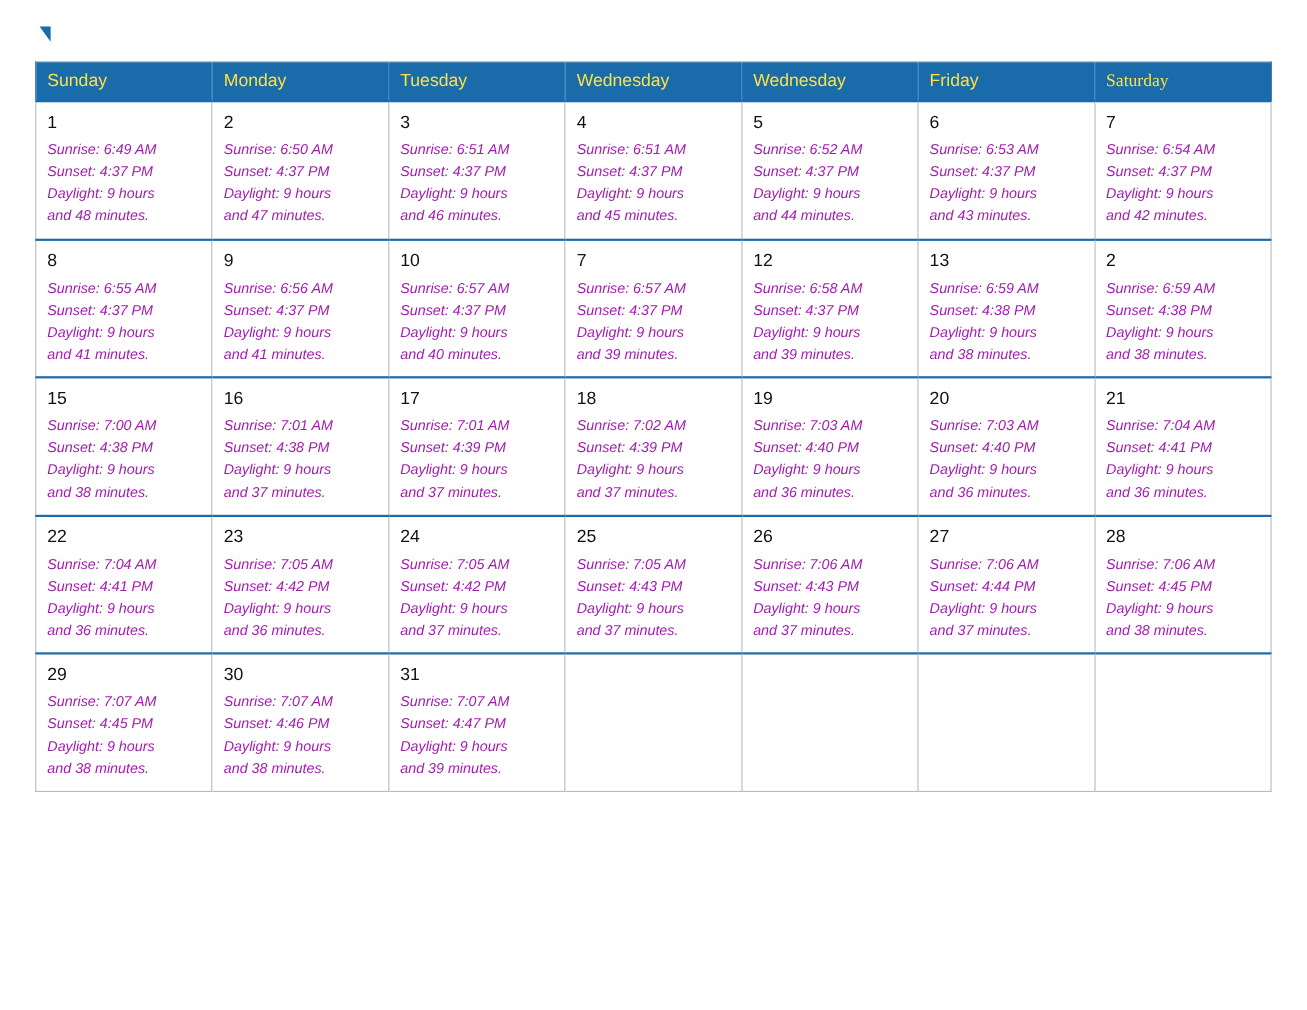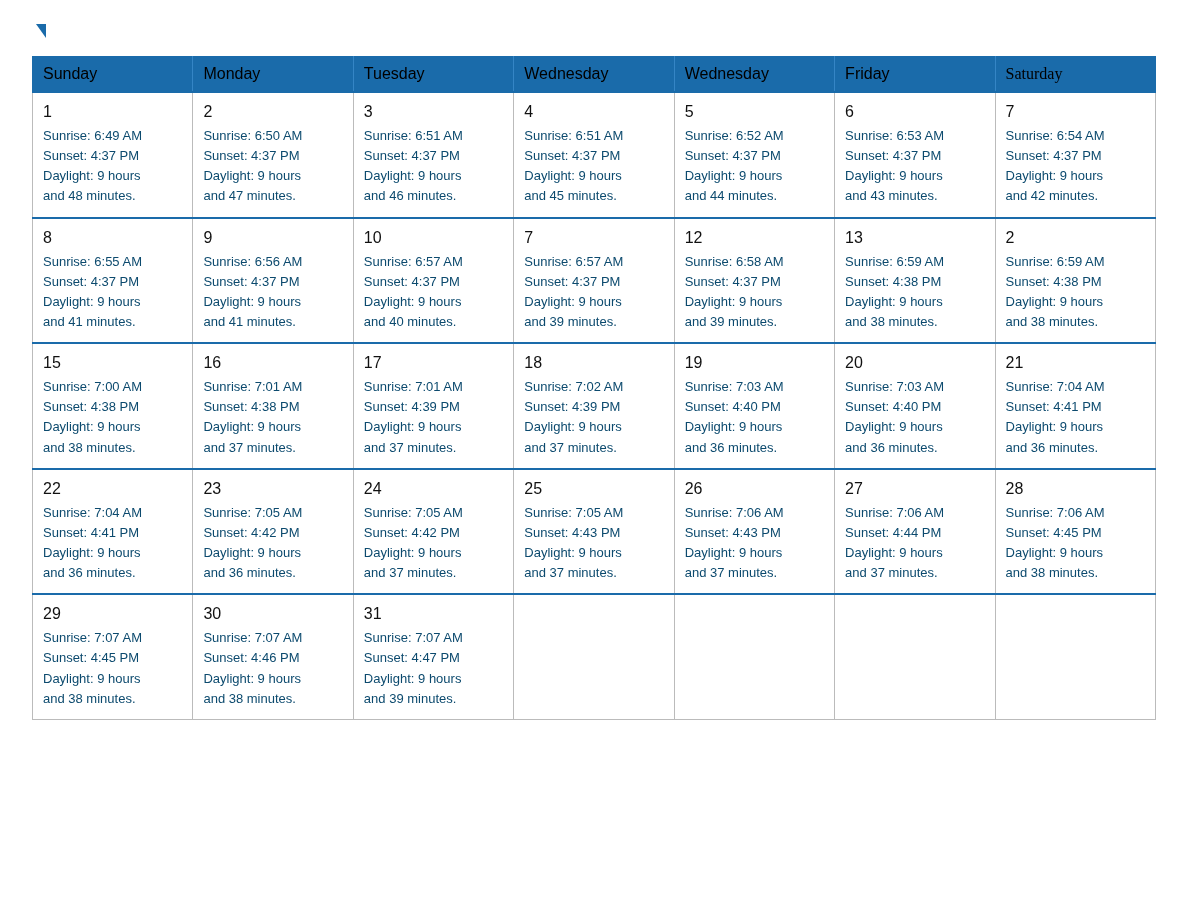--- a/index.html
+++ b/index.html
@@ -61,21 +61,21 @@
       color: #444;
       margin-top: 4px;
     }
     .calendar {
       width: 100%;
       border-collapse: collapse;
       border: 1.5px solid #1a6baa;
     }
     .calendar th {
       background: #1a6baa;
-      color: #000000;
+      color: #fde047;
       font-size: 16px;
       font-weight: normal;
       padding: 8px 10px;
       text-align: left;
       border-right: 1px solid #3585c5;
     }
     .calendar th:last-child { border-right: none; font-family: Liberation Serif, serif; }
     .calendar td {
       vertical-align: top;
       border: 1px solid #bbb;
@@ -89,23 +89,24 @@
       background: #fff;
     }
     .day-num {
       font-size: 16px;
       font-weight: normal;
       color: #111;
       margin-bottom: 2px;
       display: block;
     }
     .day-info {
-      color: #0c4a6e;
+      color: #a21caf;
       font-size: 13px;
       line-height: 1.55;
+      font-style: italic;
     }
     .week-row td {
       border-top: 2px solid #1a6baa;
     }
   </style>
 </head>
 <body>
 
 <div class="header-row">
   <div class="logo">

